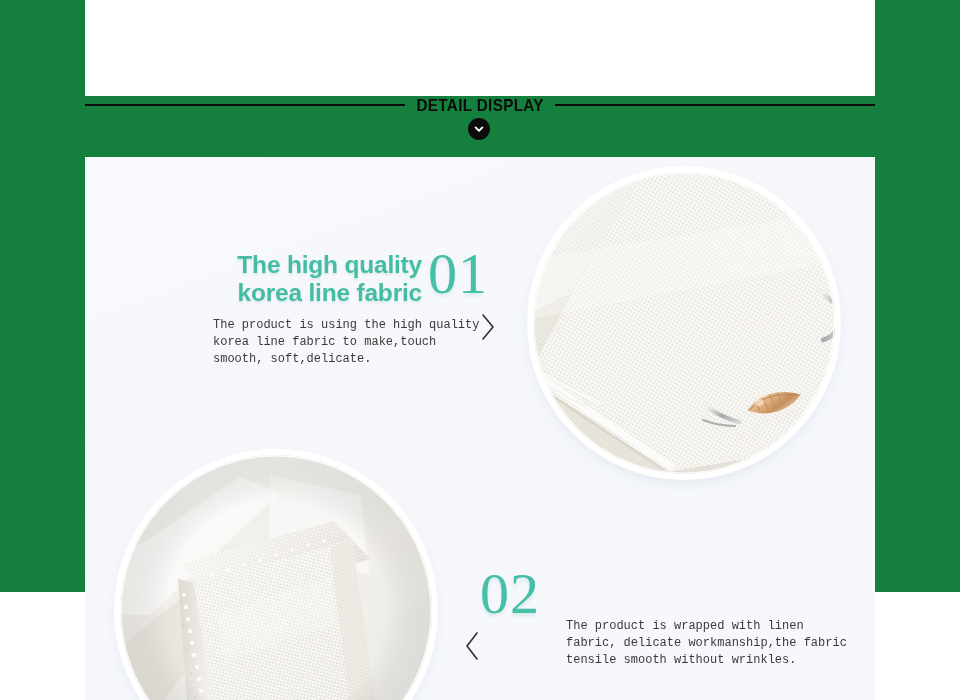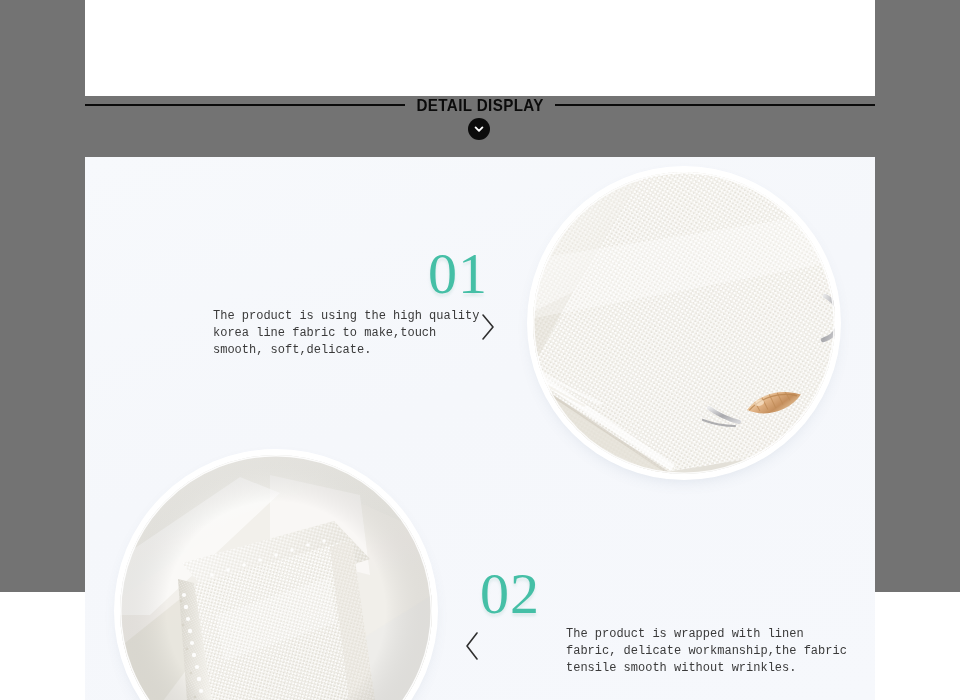--- a/index.html
+++ b/index.html
@@ -13,21 +13,21 @@
     overflow: hidden;
     font-family: "Liberation Sans", sans-serif;
     -webkit-font-smoothing: antialiased;
   }
 
   
   .page {
     position: relative;
     width: 960px;
     height: 592px;
-    background: #737373;
+    background: #15803d;
   }
 
   
   .top-blank {
     position: absolute;
     left: 85px;
     top: 0;
     width: 790px;
     height: 96px;
     background: #ffffff;
@@ -189,21 +189,20 @@
     width: 370px;
   }
   .b02-title-row {
     display: flex;
     align-items: flex-end;
     gap: 2px;
   }
   .b02-title-row .big-num { line-height: 0.82; }
   .b02-title-row .head-teal { padding-bottom: 6px; }
   .b02-body {
-    margin-top: 8px;
     padding-left: 86px;
   }
 </style>
 </head>
 <body>
 
 <div class="page">
 
   <div class="top-blank"></div>
 
@@ -220,20 +219,24 @@
       </svg>
     </span>
   </div>
 
   <div class="panel">
 
     <div class="block-01">
 
       <div class="b01-text">
         <div class="b01-title-row">
+          <div class="title-lines">
+            <div class="head-teal">The high quality</div>
+            <div class="head-teal">korea line fabric</div>
+          </div>
           <div class="big-num">01</div>
         </div>
         <div class="body-text b01-body">The product is using the high quality korea line fabric to make,touch smooth, soft,delicate.</div>
       </div>
 
       <div class="chev chev-right">
         <svg width="16" height="30" viewBox="0 0 16 30">
           <path d="M3 3 L13 15 L3 27" fill="none" stroke="#2f2f2f" stroke-width="1.6" stroke-linecap="round" stroke-linejoin="round"></path>
         </svg>
       </div>

